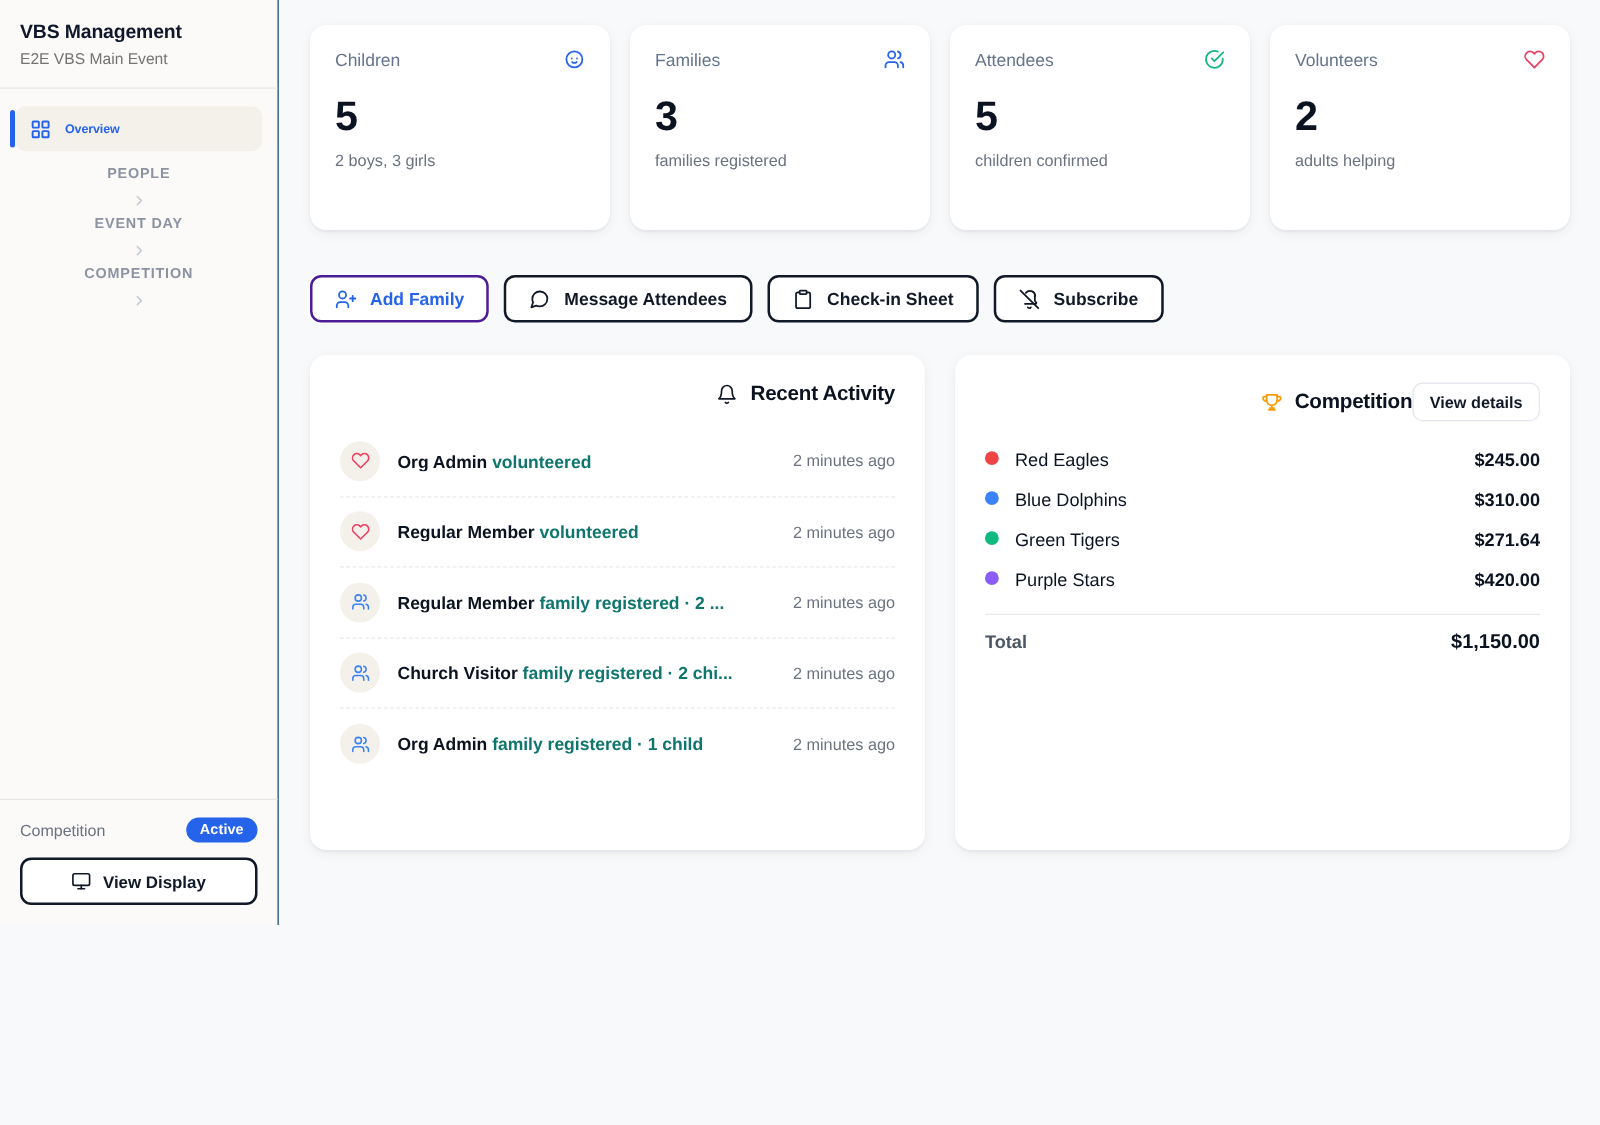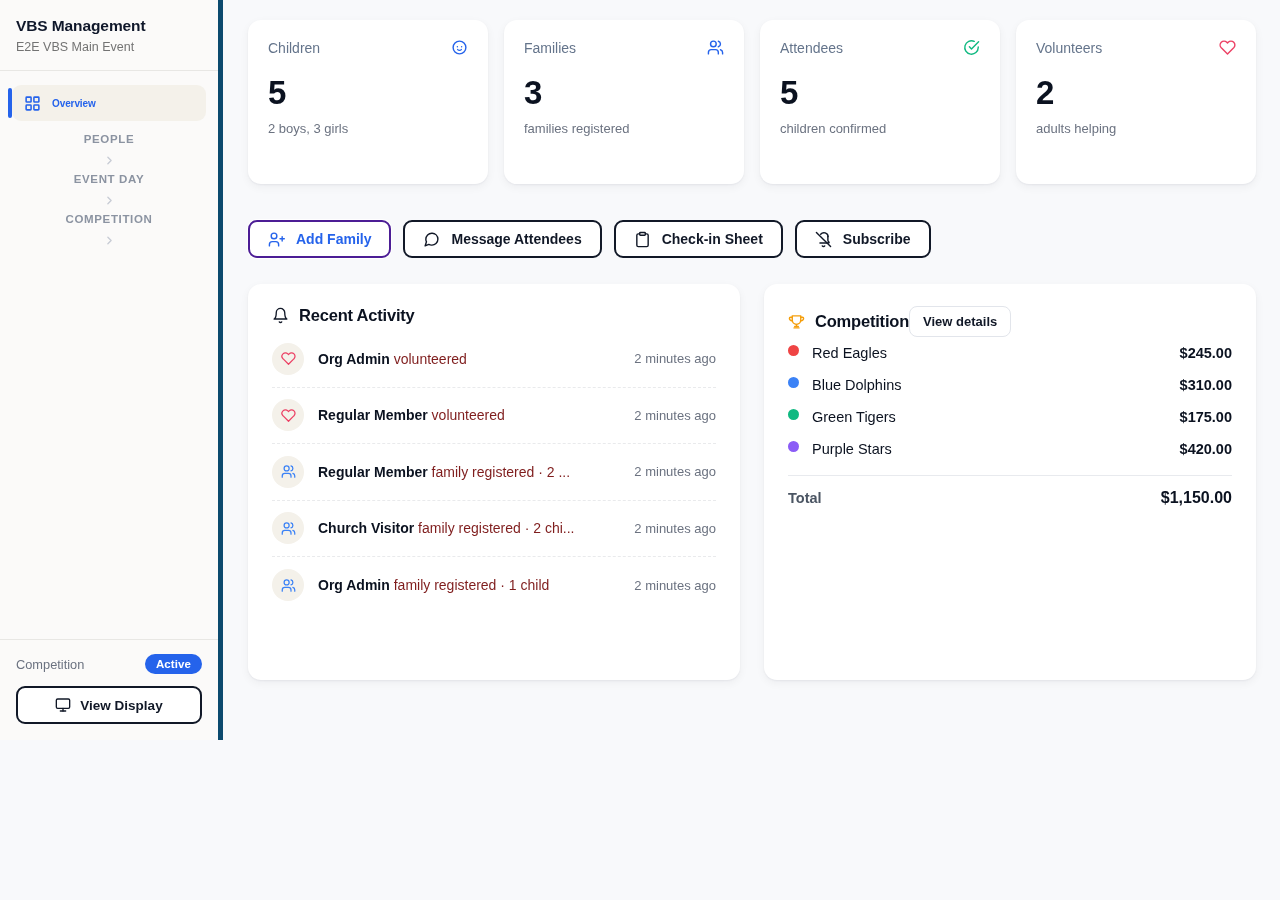--- a/index.html
+++ b/index.html
@@ -23,21 +23,21 @@
     width: 1280px;
     height: 900px;
   }
 
   
   .sidebar {
     width: 223px;
     min-width: 223px;
     height: 740px;
     background: #fbfaf9;
-    border-right: 5px solid #0c4a6e;
+    border-right: 1px solid #0c4a6e;
     display: flex;
     flex-direction: column;
     position: relative;
   }
 
   .sidebar-head {
     padding: 16px 16px 15px 16px;
     border-bottom: 1px solid #e8e7e4;
   }
   .sidebar-title {
@@ -224,22 +224,22 @@
     background: #fff;
     border-radius: 13px;
     box-shadow: 0 1px 2px rgba(16,24,40,.05), 0 3px 10px rgba(16,24,40,.05);
   }
   .panel-activity { width: 492px; height: 396px; padding: 22px 24px; }
   .panel-competition { flex: 1; height: 396px; padding: 22px 24px; }
 
   .panel-head {
     display: flex;
     align-items: center;
-    justify-content: flex-start;
-    margin-bottom: 0;
+    justify-content: flex-end;
+    margin-bottom: 16px;
   }
   .panel-title {
     display: flex;
     align-items: center;
     gap: 10px;
     font-size: 16.5px;
     font-weight: bold;
     color: #0b1220;
     letter-spacing: -0.2px;
   }
@@ -276,21 +276,21 @@
   }
   .act-text {
     flex: 1;
     font-size: 14px;
     white-space: nowrap;
     overflow: hidden;
     text-overflow: ellipsis;
     min-width: 0;
   }
   .act-actor { font-weight: bold; color: #0b1220; }
-  .act-verb { color: #7f1d1d; }
+  .act-verb { color: #0f766e; font-weight: bold; }
   .act-time {
     font-size: 13px;
     color: #6b7280;
     white-space: nowrap;
   }
 
   .team-row {
     display: flex;
     align-items: center;
     justify-content: space-between;
@@ -608,21 +608,21 @@
               <span class="team-name">Blue Dolphins</span>
             </span>
             <span class="team-amount">$310.00</span>
           </div>
 
           <div class="team-row">
             <span class="team-left">
               <span class="dot" style="background:#10b981"></span>
               <span class="team-name">Green Tigers</span>
             </span>
-            <span class="team-amount">$175.00</span>
+            <span class="team-amount">$271.64</span>
           </div>
 
           <div class="team-row">
             <span class="team-left">
               <span class="dot" style="background:#8b5cf6"></span>
               <span class="team-name">Purple Stars</span>
             </span>
             <span class="team-amount">$420.00</span>
           </div>
 

